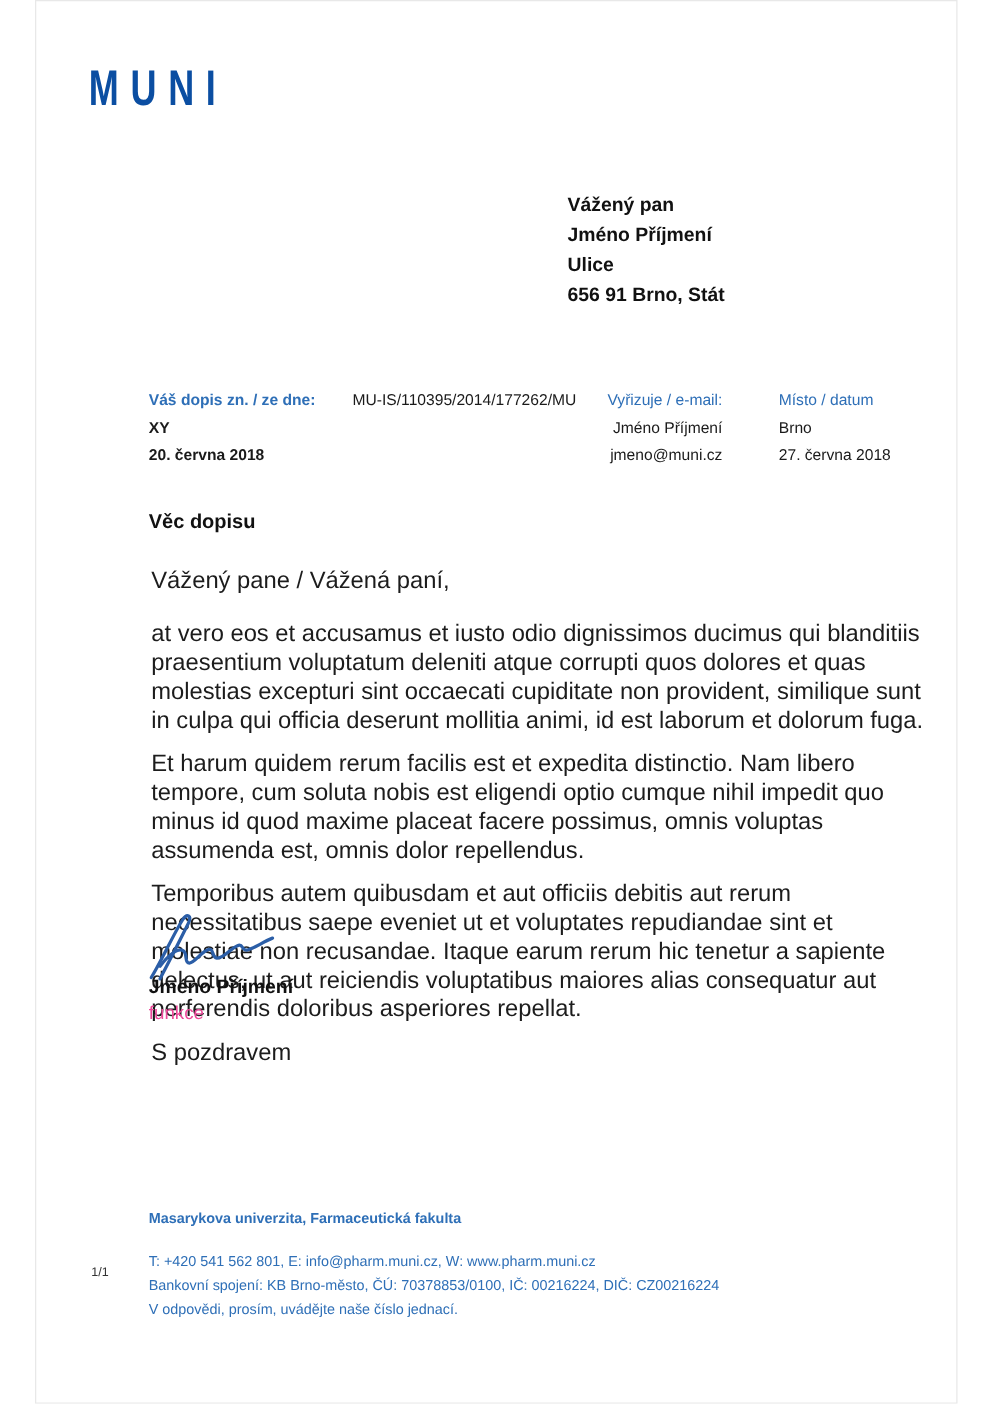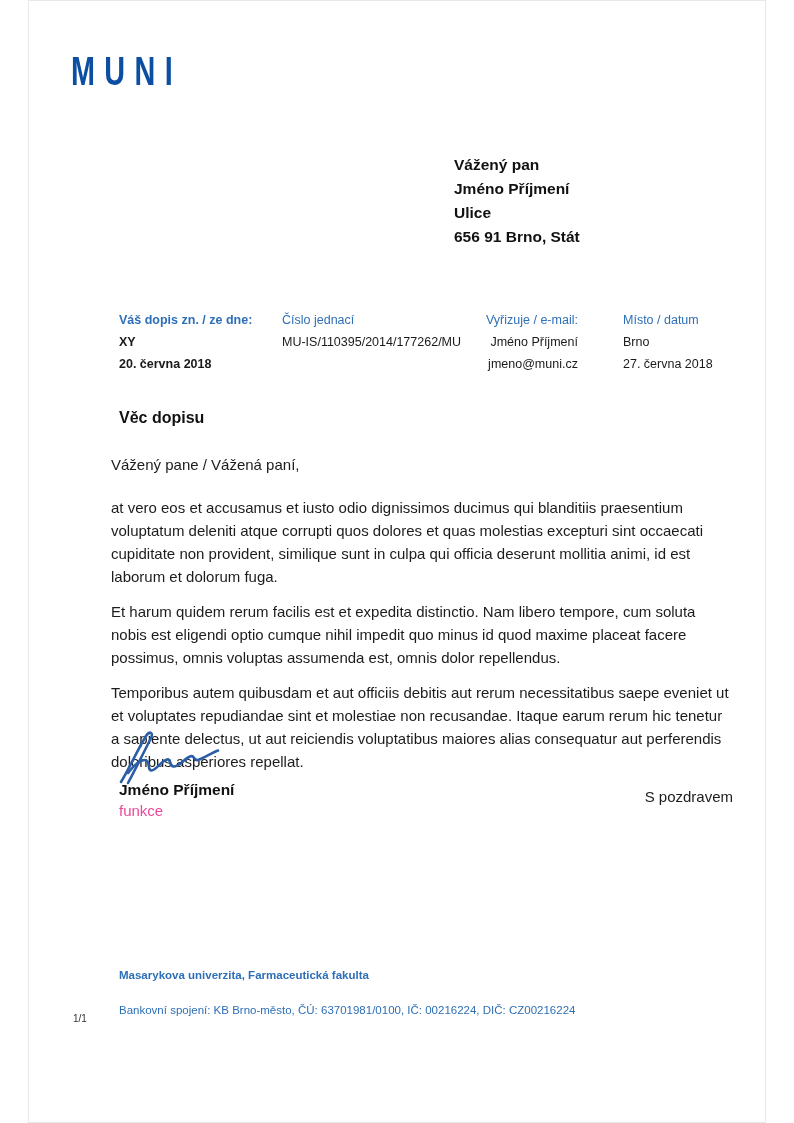--- a/index.html
+++ b/index.html
@@ -54,26 +54,26 @@
   .meta-col-2 { left: 253px; }
   .meta-col-3 { left: 457px; text-align: right; }
   .meta-col-4 { left: 594px; }
 
   
   .subject {
     position: absolute; left: 90px; top: 408px;
     font-size: 16px; font-weight: 700; color: #111;
   }
   .body-block {
-    position: absolute; left: 82px; top: 452px; width: 622px;
-    font-size: 15px; line-height: 23px; color: #1c1c1c;
+    position: absolute; left: 92px; top: 452px; width: 622px;
+    font-size: 19px; line-height: 23px; color: #1c1c1c;
   }
   .salutation { margin-bottom: 20px; }
   .paragraph { margin-bottom: 12px; text-align: left; }
-  .closing { margin-top: 8px; text-align: right; }
+  .closing { margin-top: 8px; }
 
   
   .signature-wrap { position: absolute; left: 86px; top: 726px; width: 130px; height: 58px; }
   .signer-name {
     position: absolute; left: 90px; top: 780px;
     font-size: 15.5px; font-weight: 700; color: #111;
   }
   .signer-role {
     position: absolute; left: 90px; top: 801px;
     font-size: 15px; color: #ec4899;
@@ -108,21 +108,20 @@
     <div>Ulice</div>
     <div>656 91 Brno, Stát</div>
   </div>
 
   <div class="meta-col meta-col-1">
     <div class="meta-label">Váš dopis zn. / ze dne:</div>
     <div class="meta-value">XY</div>
     <div class="meta-value">20. června 2018</div>
   </div>
   <div class="meta-col meta-col-2">
-    <div class="meta-label">Číslo jednací</div>
     <div class="meta-value">MU-IS/110395/2014/177262/MU</div>
   </div>
   <div class="meta-col meta-col-3">
     <div class="meta-label">Vyřizuje / e-mail:</div>
     <div class="meta-value">Jméno Příjmení</div>
     <div class="meta-value">jmeno@muni.cz</div>
   </div>
   <div class="meta-col meta-col-4">
     <div class="meta-label">Místo / datum</div>
     <div class="meta-value">Brno</div>
@@ -144,17 +143,19 @@
       <path d="M6,55 C14,42 24,20 31,9 C34.5,3.5 39,5 35.5,12 C30,23 21,41 13,56" stroke="#2b5ea7" stroke-width="2.6" stroke-linecap="round" fill="none"></path>
       <path d="M13,46 C19,38 27,31 31.5,33.5 C35.5,36 32,43.5 36.5,43.5 C41.5,43 46,34 52,32.5 C56.5,31.5 54,39 58.5,39.5 C64,40 69,32 75,29.5 C80,27.5 78,34 83,33 C89,31.5 96,26 103,23.5" stroke="#2b5ea7" stroke-width="2.6" stroke-linecap="round" fill="none"></path>
     </svg>
   </div>
 
   <div class="signer-name">Jméno Příjmení</div>
   <div class="signer-role">funkce</div>
 
   <div class="footer-org">Masarykova univerzita, Farmaceutická fakulta</div>
   <div class="footer-block">
-    <div>Bankovní spojení: KB Brno-město, ČÚ: 63701981/0100, IČ: 00216224, DIČ: CZ00216224</div>
+    <div>T: +420 541 562 801, E: info@pharm.muni.cz, W: www.pharm.muni.cz</div>
+    <div>Bankovní spojení: KB Brno-město, ČÚ: 70378853/0100, IČ: 00216224, DIČ: CZ00216224</div>
+    <div>V odpovědi, prosím, uvádějte naše číslo jednací.</div>
   </div>
   <div class="page-number">1/1</div>
 
 </div>
 
 </body></html>

